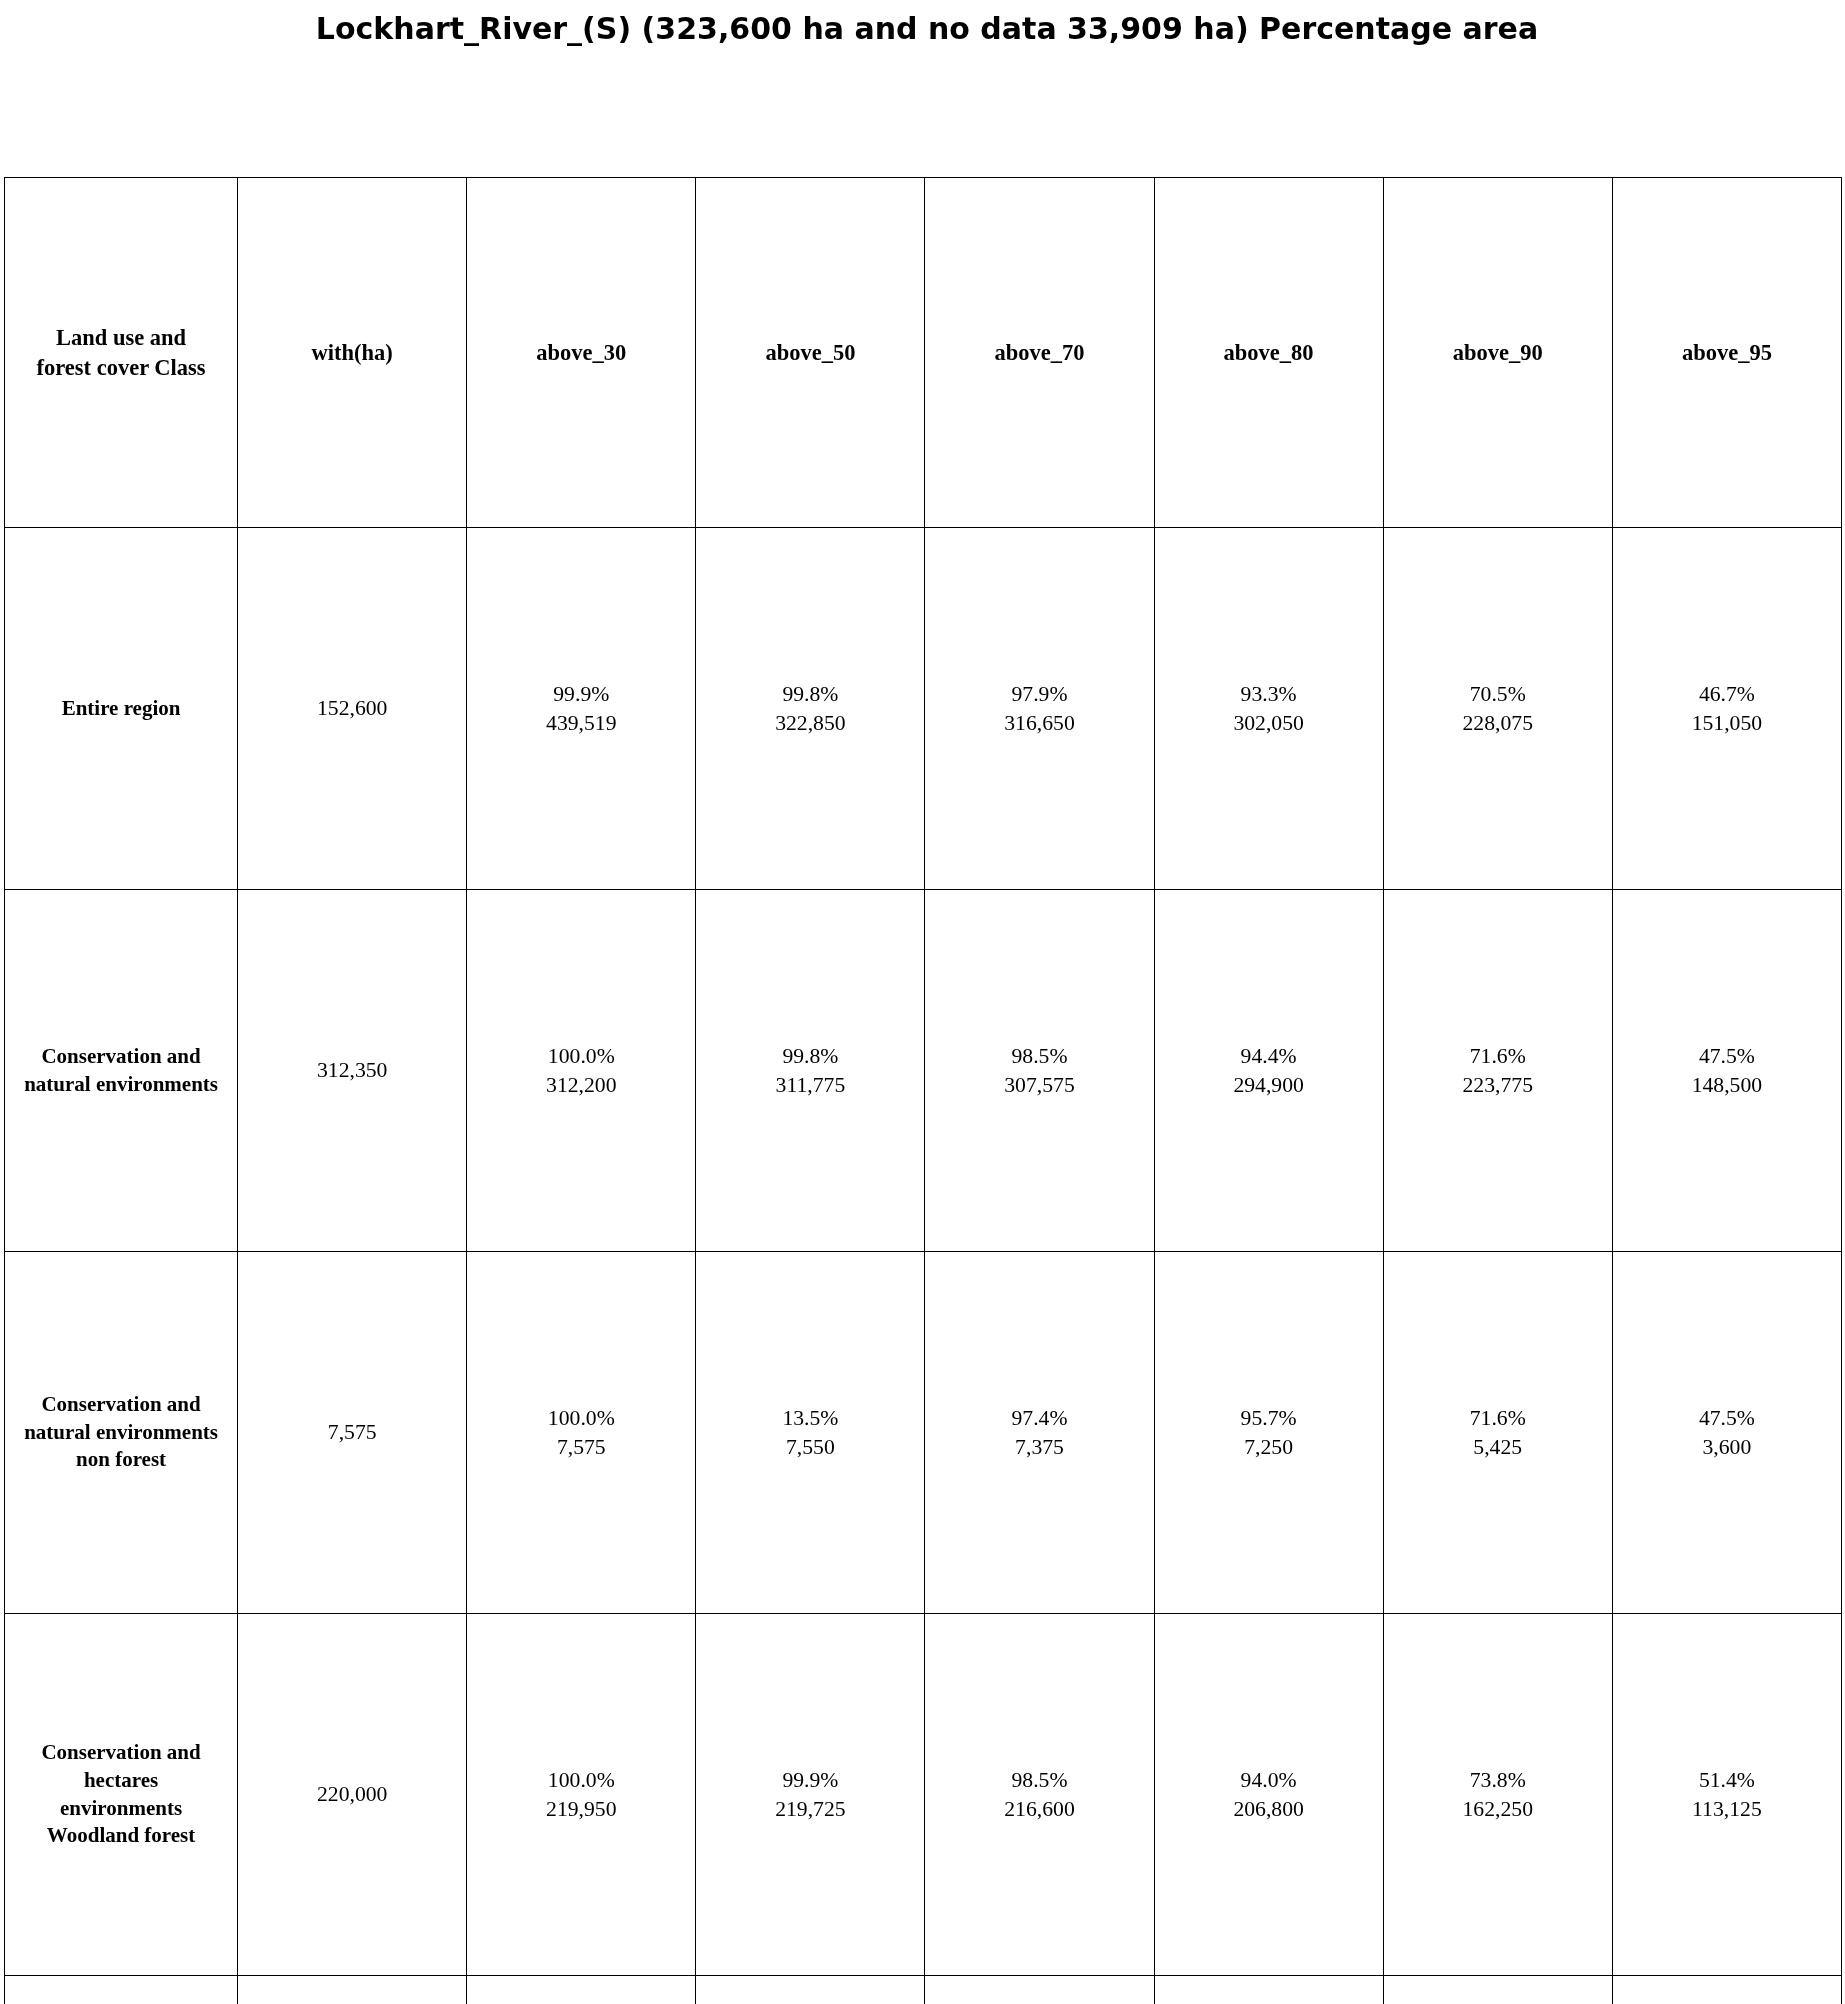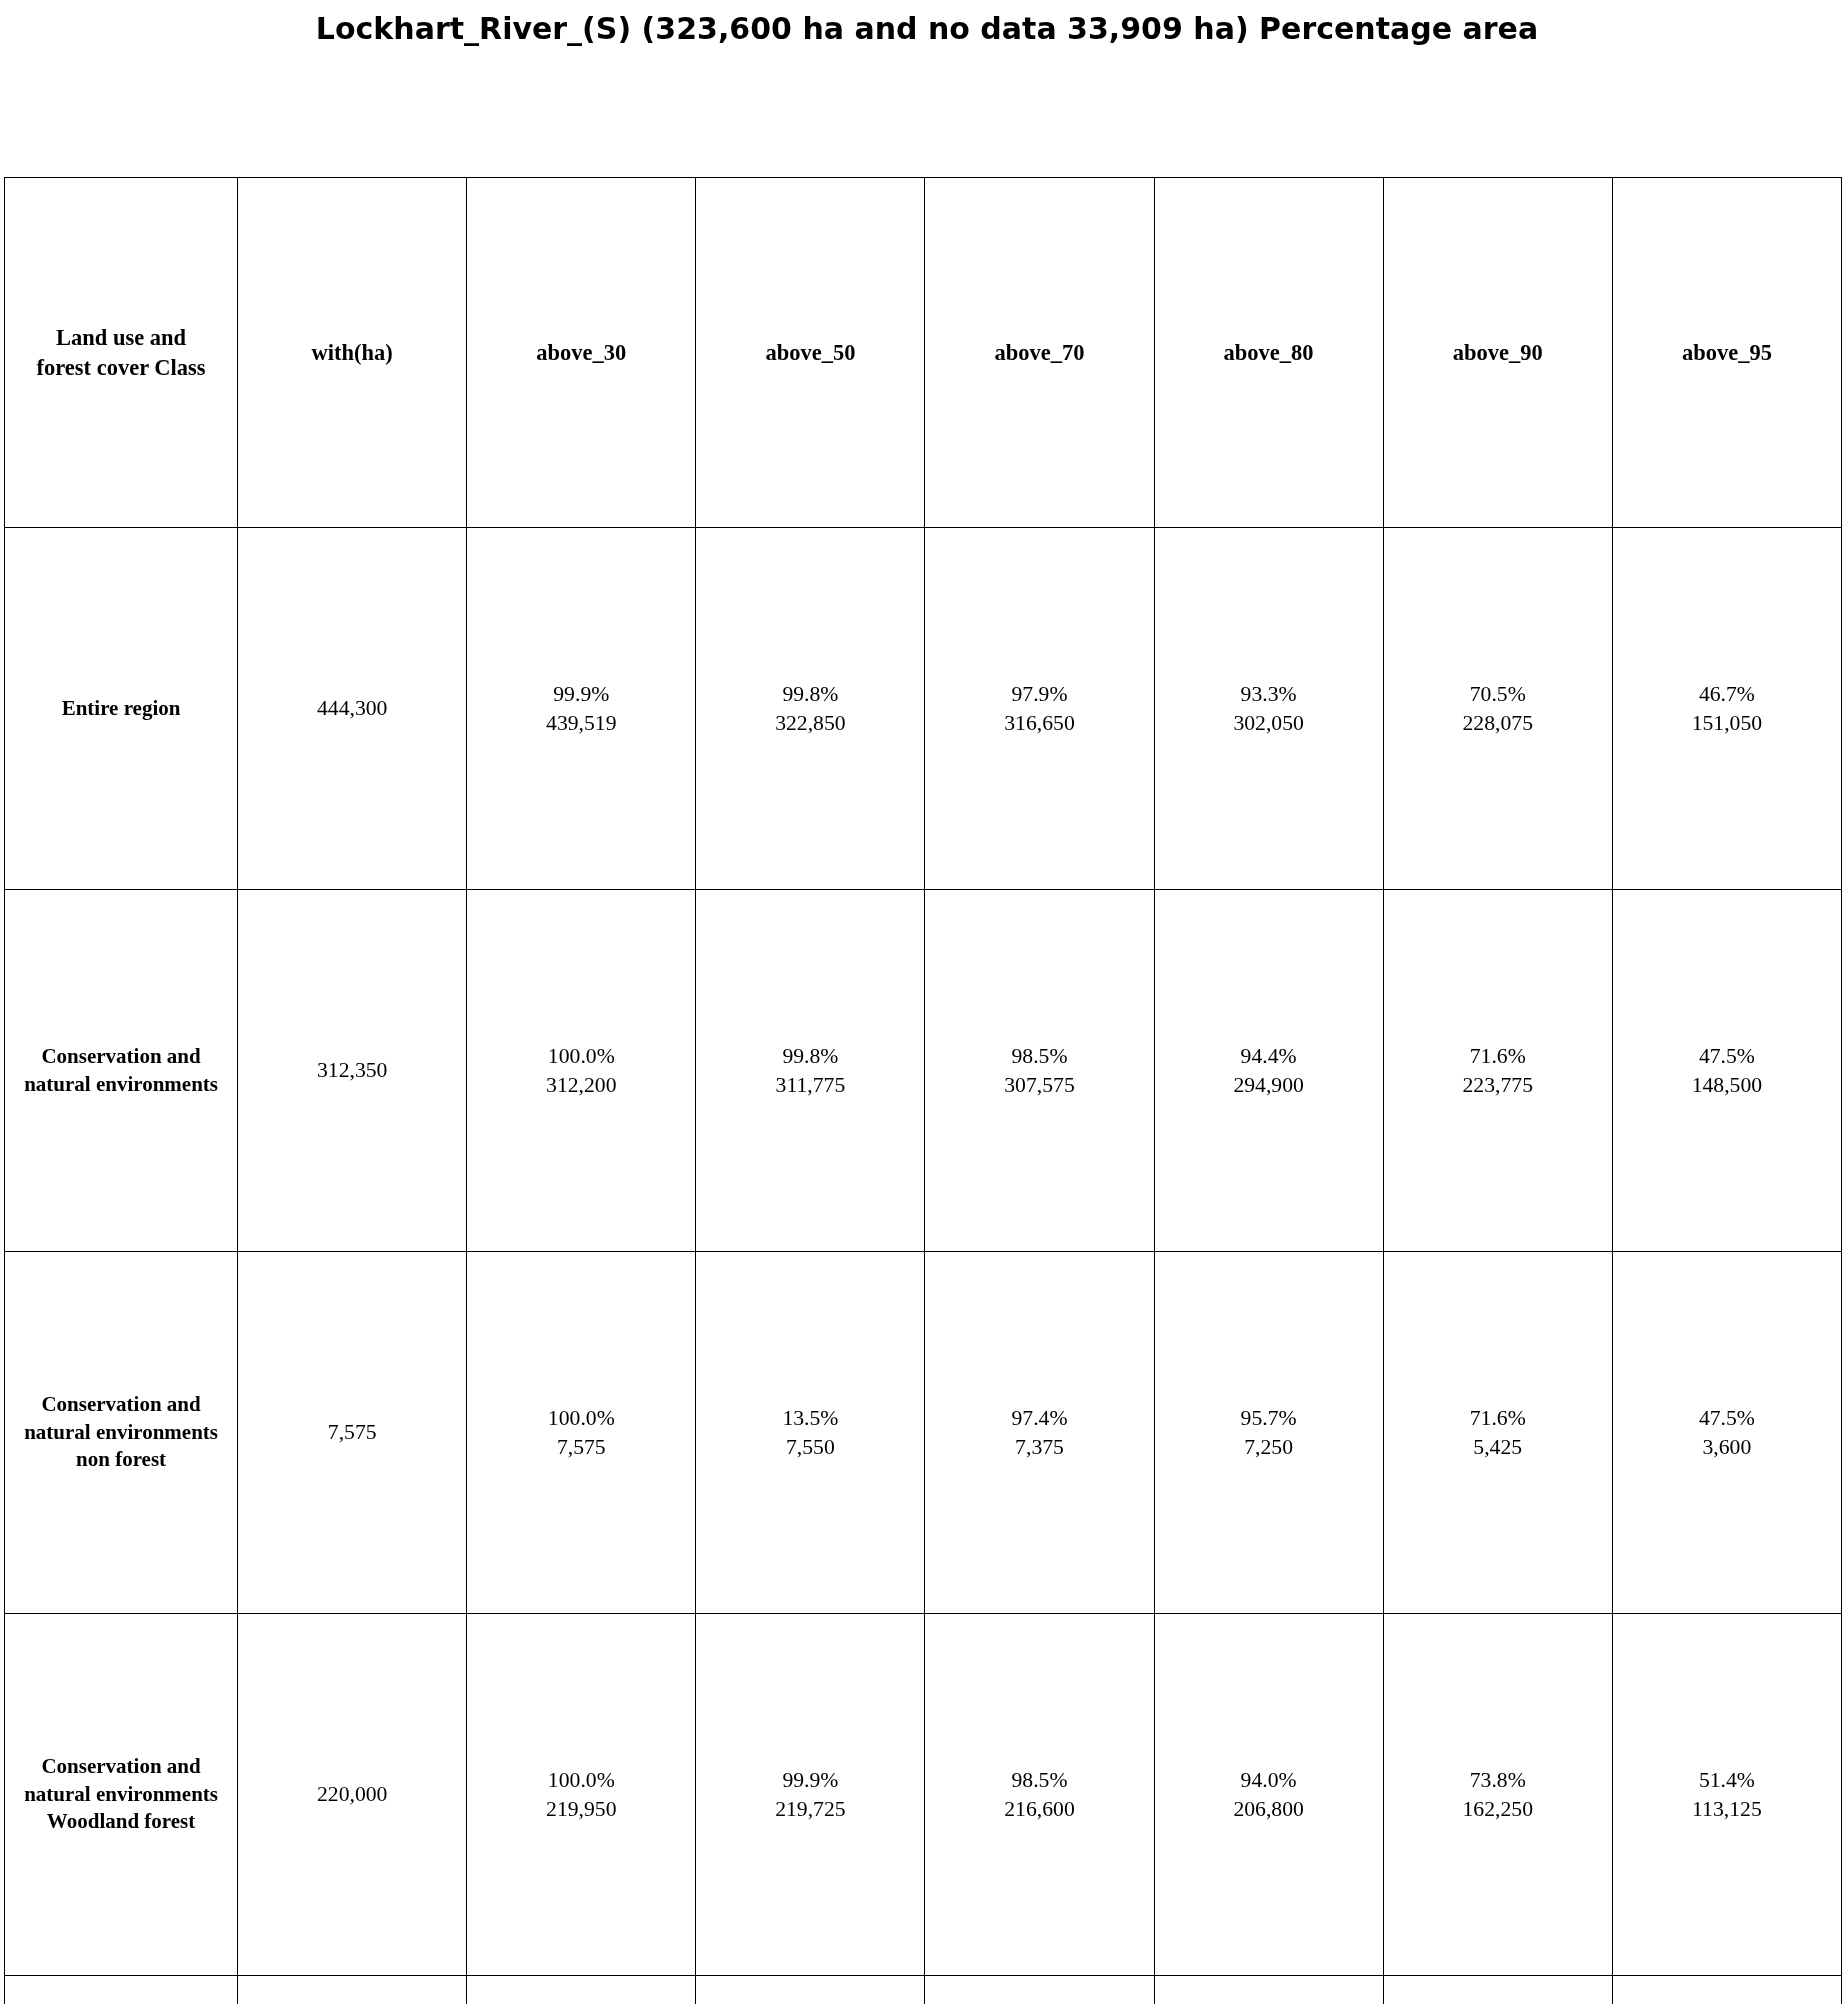--- a/index.html
+++ b/index.html
@@ -56,21 +56,21 @@
     <th class="colh">above_50</th>
     <th class="colh">above_70</th>
     <th class="colh">above_80</th>
     <th class="colh">above_90</th>
     <th class="colh">above_95</th>
   </tr>
   </thead>
   <tbody>
   <tr class="datarow">
     <td class="rowlabel">Entire region</td>
-    <td class="num">444,300</td>
+    <td class="num">152,600</td>
     <td class="num">
           <div class="stack">
       <div>99.9%</div>
       <div>439,519</div>
           </div>
         </td>
     <td class="num">
           <div class="stack">
       <div>99.8%</div>
       <div>322,850</div>
@@ -175,21 +175,21 @@
           </div>
         </td>
     <td class="num">
           <div class="stack">
       <div>47.5%</div>
       <div>3,600</div>
           </div>
         </td>
   </tr>
   <tr class="datarow">
-    <td class="rowlabel">Conservation and natural environments Woodland forest</td>
+    <td class="rowlabel">Conservation and hectares environments Woodland forest</td>
     <td class="num">220,000</td>
     <td class="num">
           <div class="stack">
       <div>100.0%</div>
       <div>219,950</div>
           </div>
         </td>
     <td class="num">
           <div class="stack">
       <div>99.9%</div>

